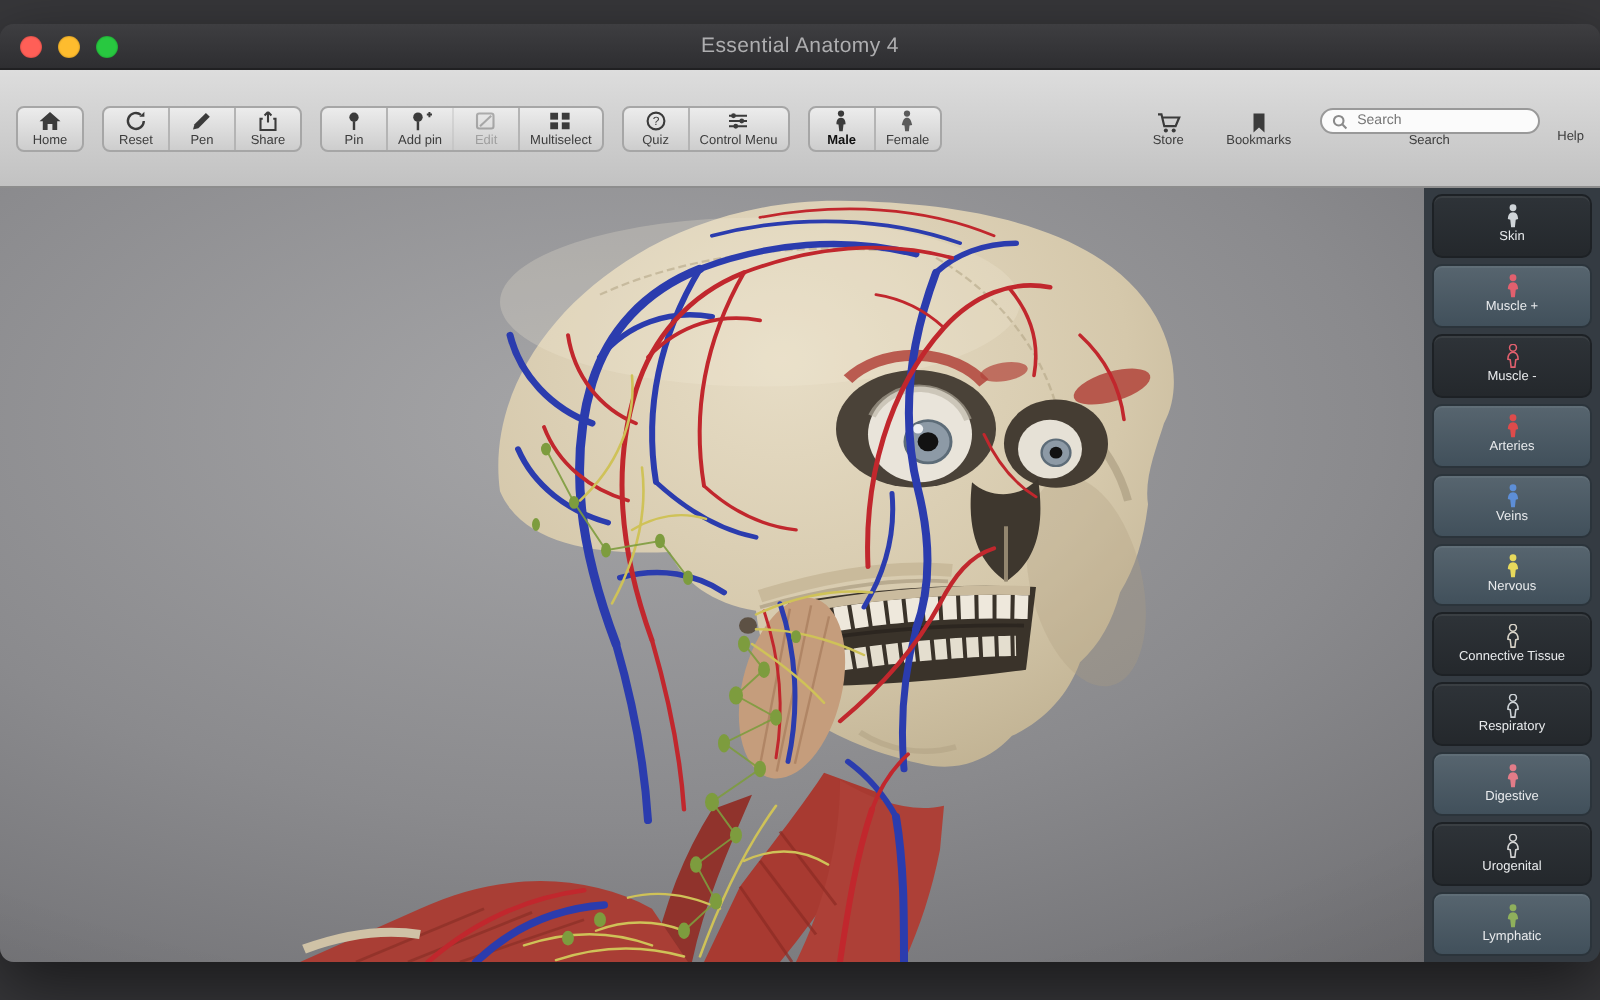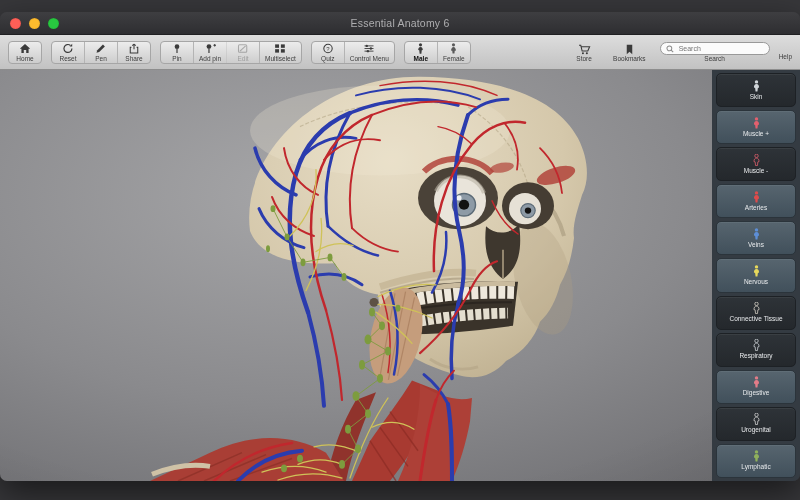--- a/index.html
+++ b/index.html
@@ -12,21 +12,21 @@
   .titlebar{height:22px;flex:0 0 22px;background:linear-gradient(#3e3e41,#2e2e31);
     border-bottom:1px solid #202022;position:relative;display:flex;
     align-items:center;justify-content:center;}
   .lights{position:absolute;left:10px;top:0;height:100%;display:flex;
     align-items:center;gap:8px;}
   .light{width:11px;height:11px;border-radius:50%;box-shadow:inset 0 0 1px rgba(0,0,0,.4);}
   .wtitle{font-size:10.5px;color:#aeaeb0;letter-spacing:.2px;}
   
   .toolbar{height:26px;flex:0 0 26px;background:linear-gradient(#dddddd,#c2c2c2);
     border-bottom:1px solid #8d8d8d;display:flex;align-items:center;
-    padding:4px 8px;gap:9px;}
+    padding:16px 8px;gap:9px;}
   .tgroup{display:flex;align-items:stretch;border:1px solid #a6a6a6;border-radius:4px;
     background:linear-gradient(#ececec,#cdcdcd);overflow:hidden;}
   .titem{display:flex;flex-direction:column;align-items:center;justify-content:flex-start;
     padding:1px 5px 0 5px;min-width:22px;}
   .tgroup .titem + .titem{border-left:1px solid #b4b4b4;}
   .ticon{height:12px;display:flex;align-items:center;}
   .tlabel{font-size:6.5px;line-height:8px;color:#3c3c3c;white-space:nowrap;}
   .titem.disabled{opacity:.35;}
   .titem.active .tlabel{font-weight:bold;color:#101010;}
   .tb-right{margin-left:auto;display:flex;align-items:flex-start;gap:8px;padding-top:1px;}
@@ -61,21 +61,21 @@
 <body>
 
 <div class="window">
 
   <div class="titlebar">
     <div class="lights">
       <span class="light" style="background: rgb(255, 95, 87);"></span>
       <span class="light" style="background: rgb(254, 188, 46);"></span>
       <span class="light" style="background: rgb(40, 200, 64);"></span>
     </div>
-    <span class="wtitle">Essential Anatomy 6</span>
+    <span class="wtitle">Essential Anatomy 4</span>
   </div>
 
   <div class="toolbar">
 
     <div class="tgroup">
       <div class="titem">
         <span class="ticon">
             <svg width="12" height="11" viewBox="0 0 16 14">
               <path d="M8 1L15 7.2H12.8V13H9.6V9H6.4V13H3.2V7.2H1z" fill="#3b3b3b"></path>
             </svg>

